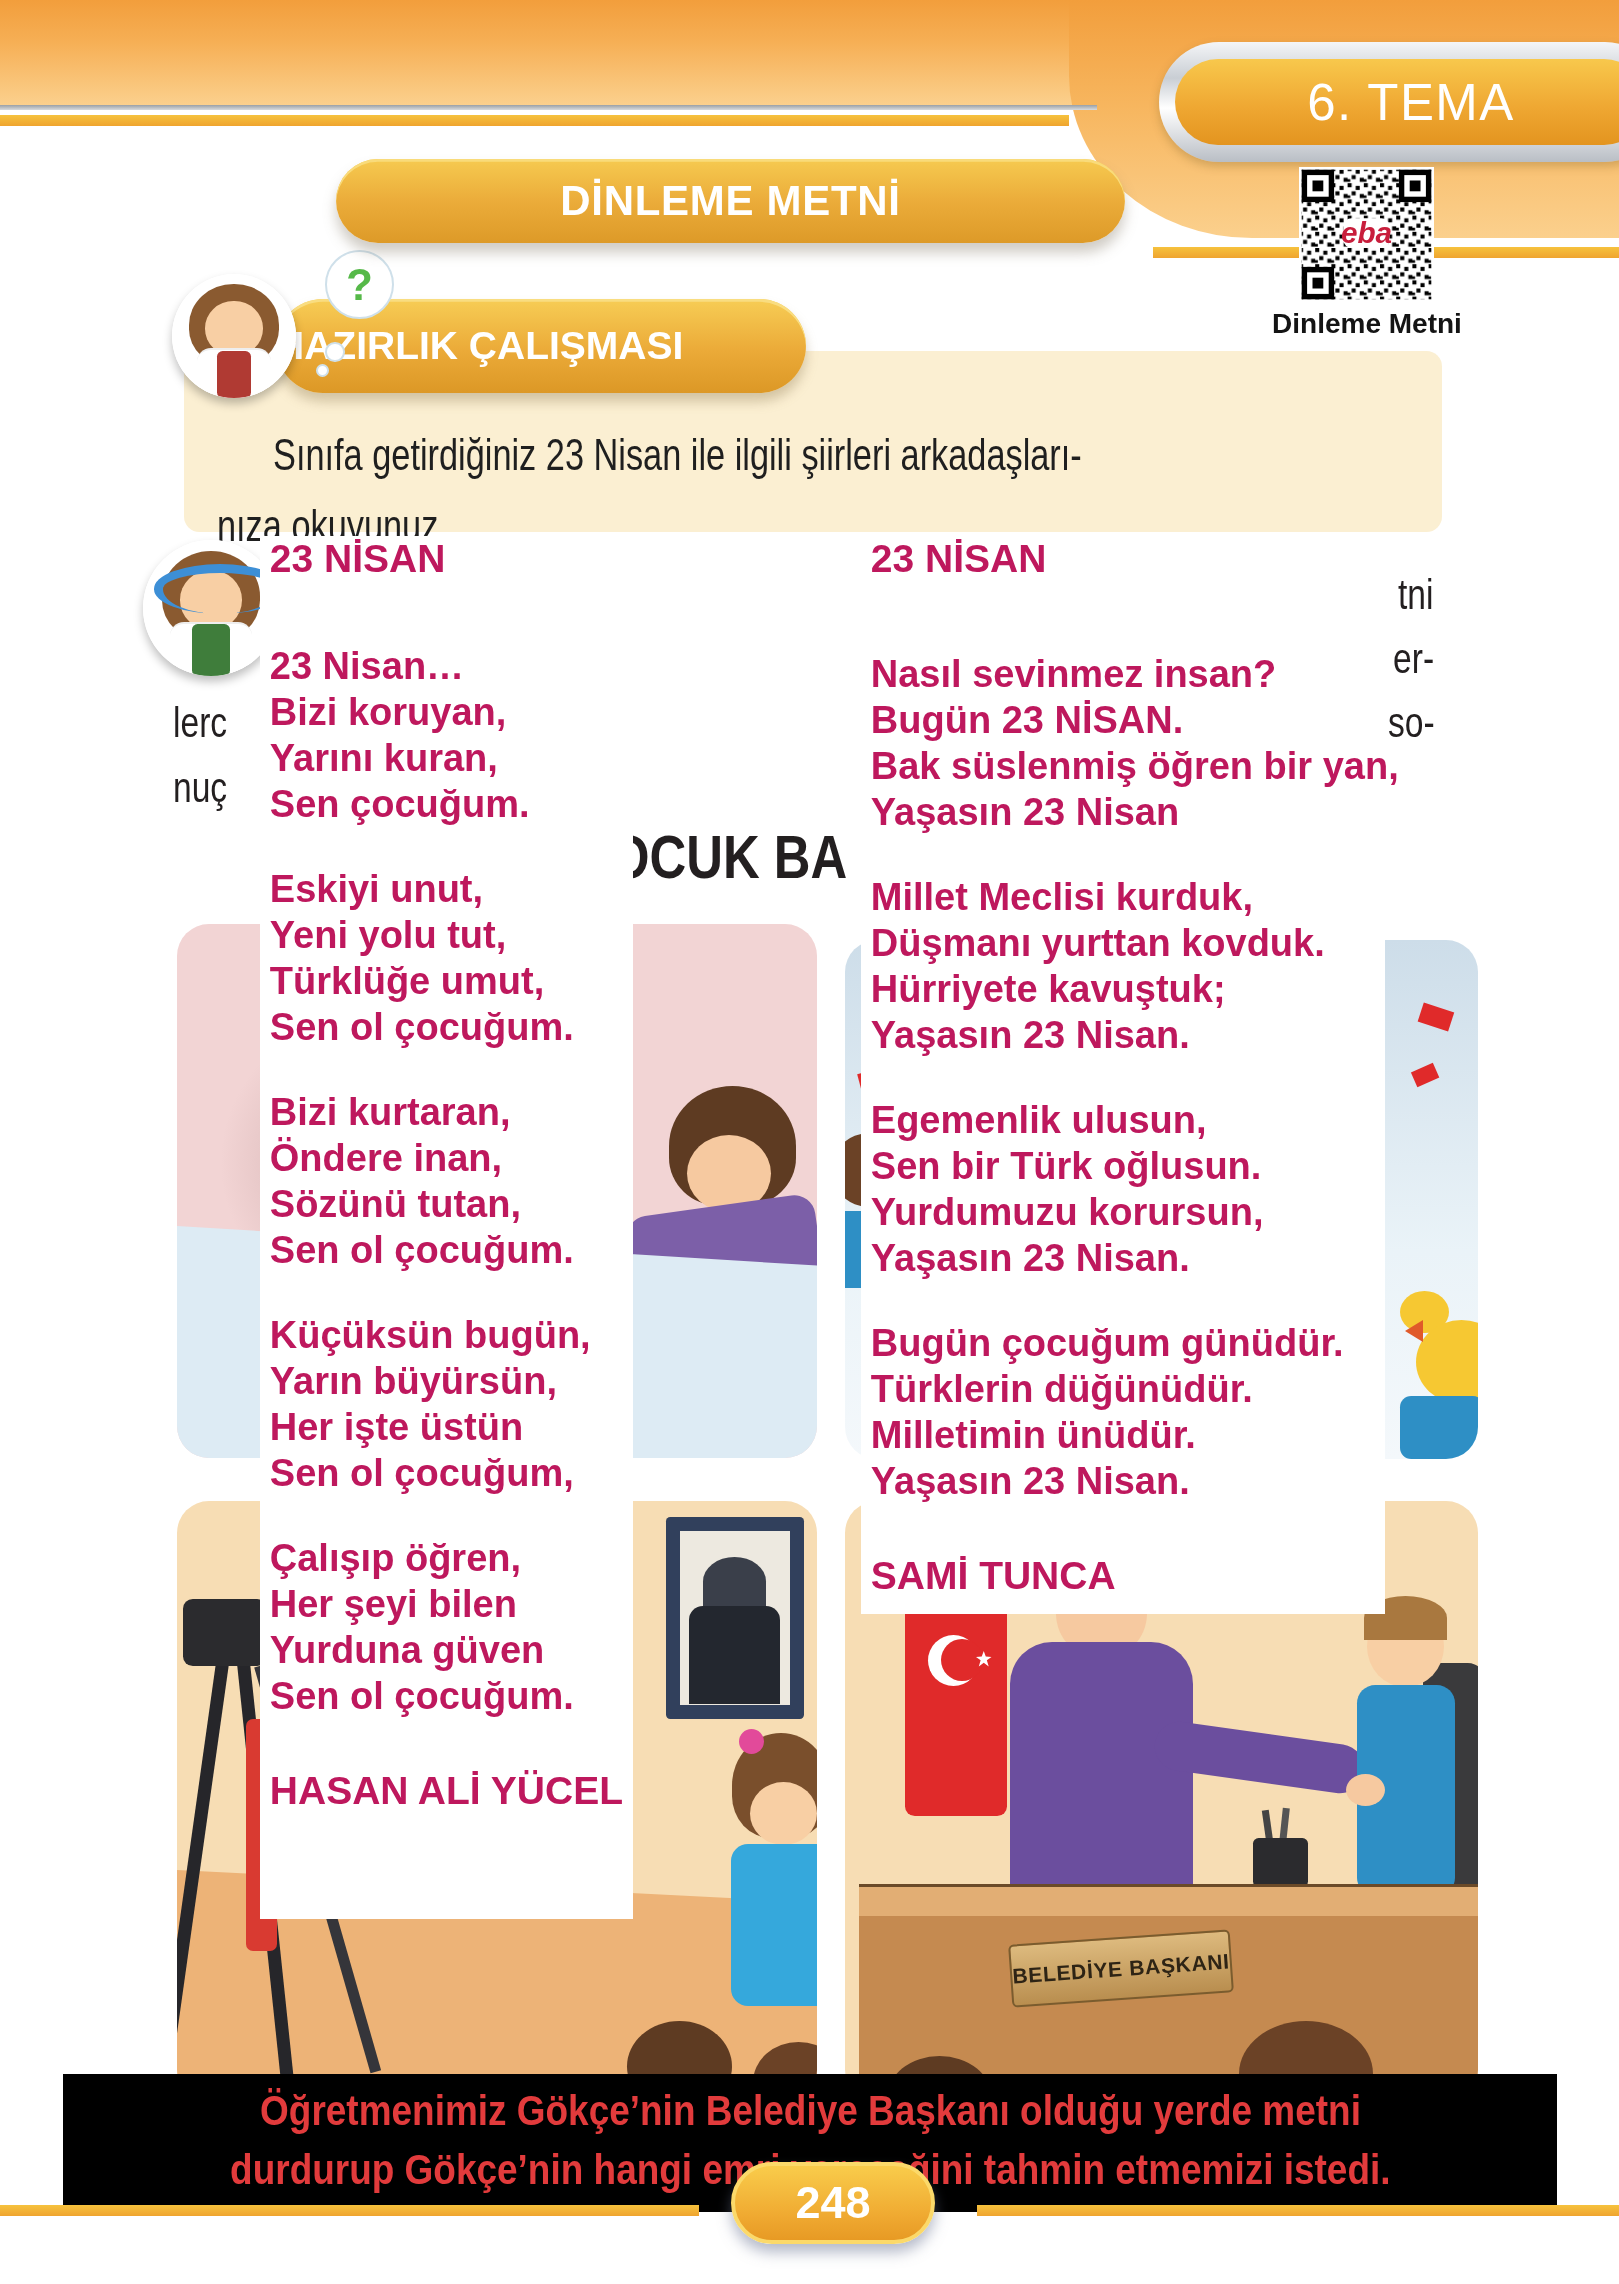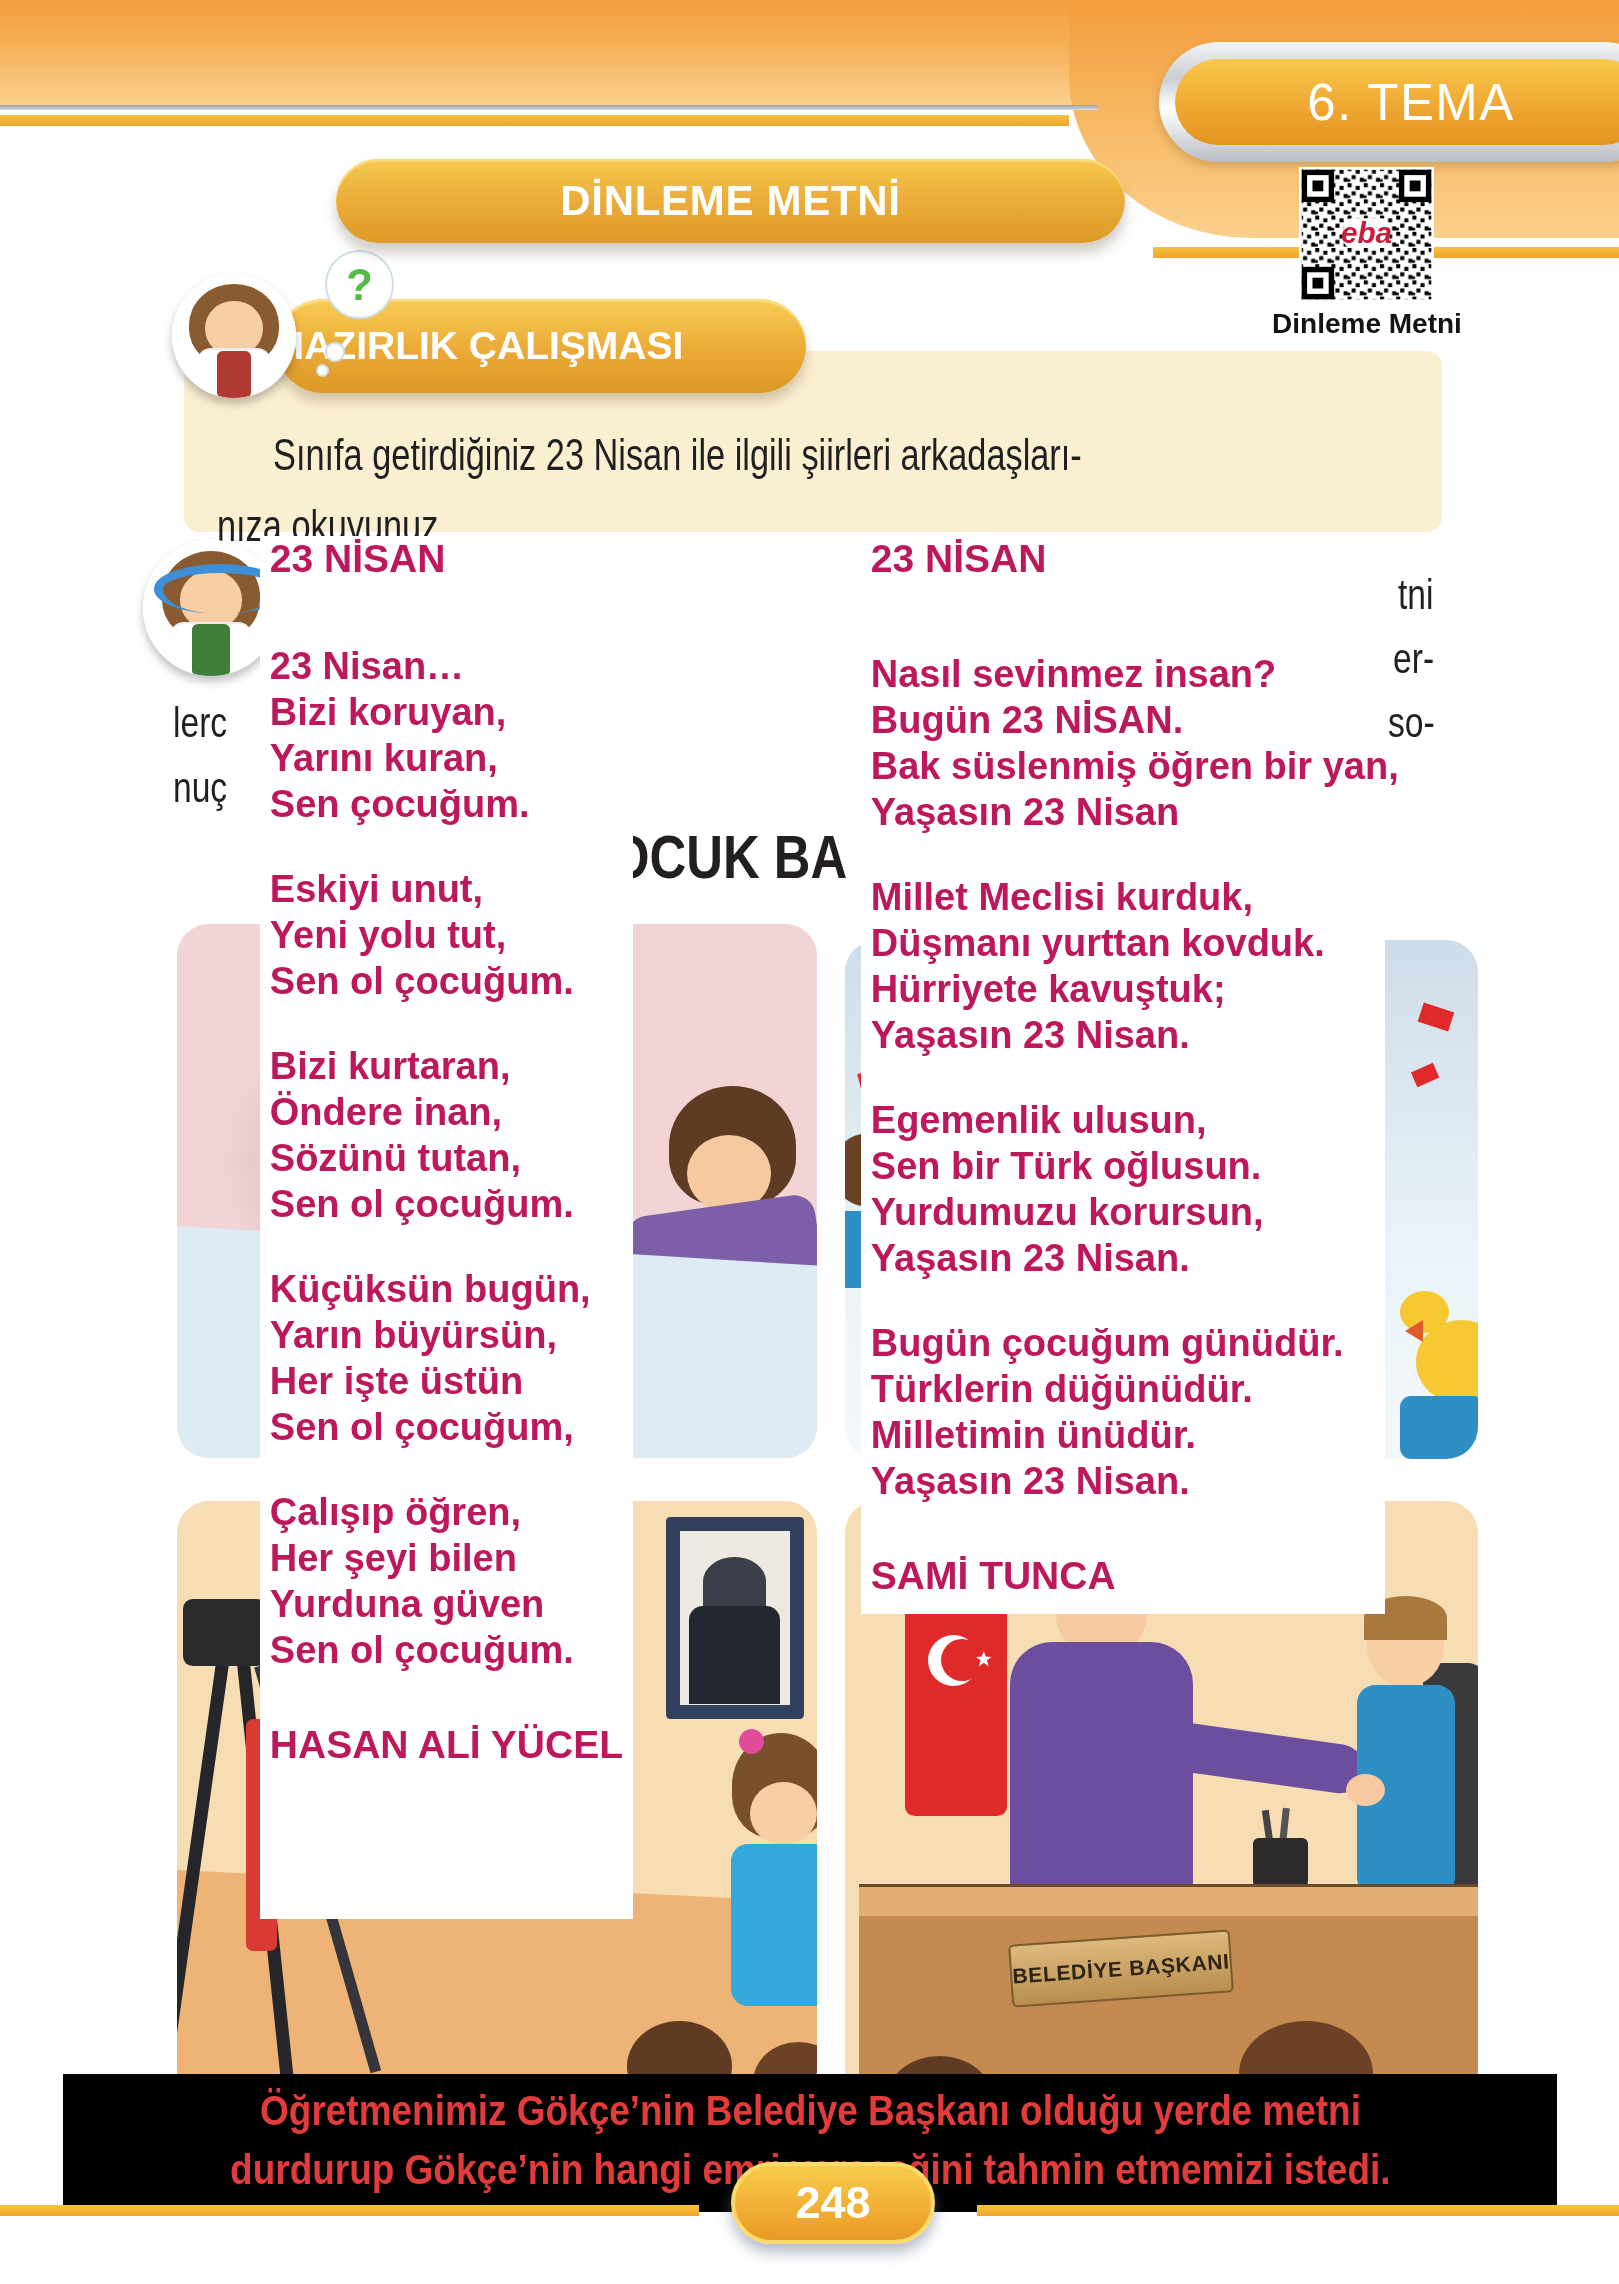--- a/index.html
+++ b/index.html
@@ -330,20 +330,21 @@
       <div class="poem-title">23 NİSAN</div>
       <div class="stanza">
         <div class="pline">23 Nisan…</div>
         <div class="pline">Bizi koruyan,</div>
         <div class="pline">Yarını kuran,</div>
         <div class="pline">Sen çocuğum.</div>
       </div>
       <div class="stanza">
         <div class="pline">Eskiyi unut,</div>
         <div class="pline">Yeni yolu tut,</div>
+        <div class="pline">Türklüğe umut,</div>
         <div class="pline">Sen ol çocuğum.</div>
       </div>
       <div class="stanza">
         <div class="pline">Bizi kurtaran,</div>
         <div class="pline">Öndere inan,</div>
         <div class="pline">Sözünü tutan,</div>
         <div class="pline">Sen ol çocuğum.</div>
       </div>
       <div class="stanza">
         <div class="pline">Küçüksün bugün,</div>

